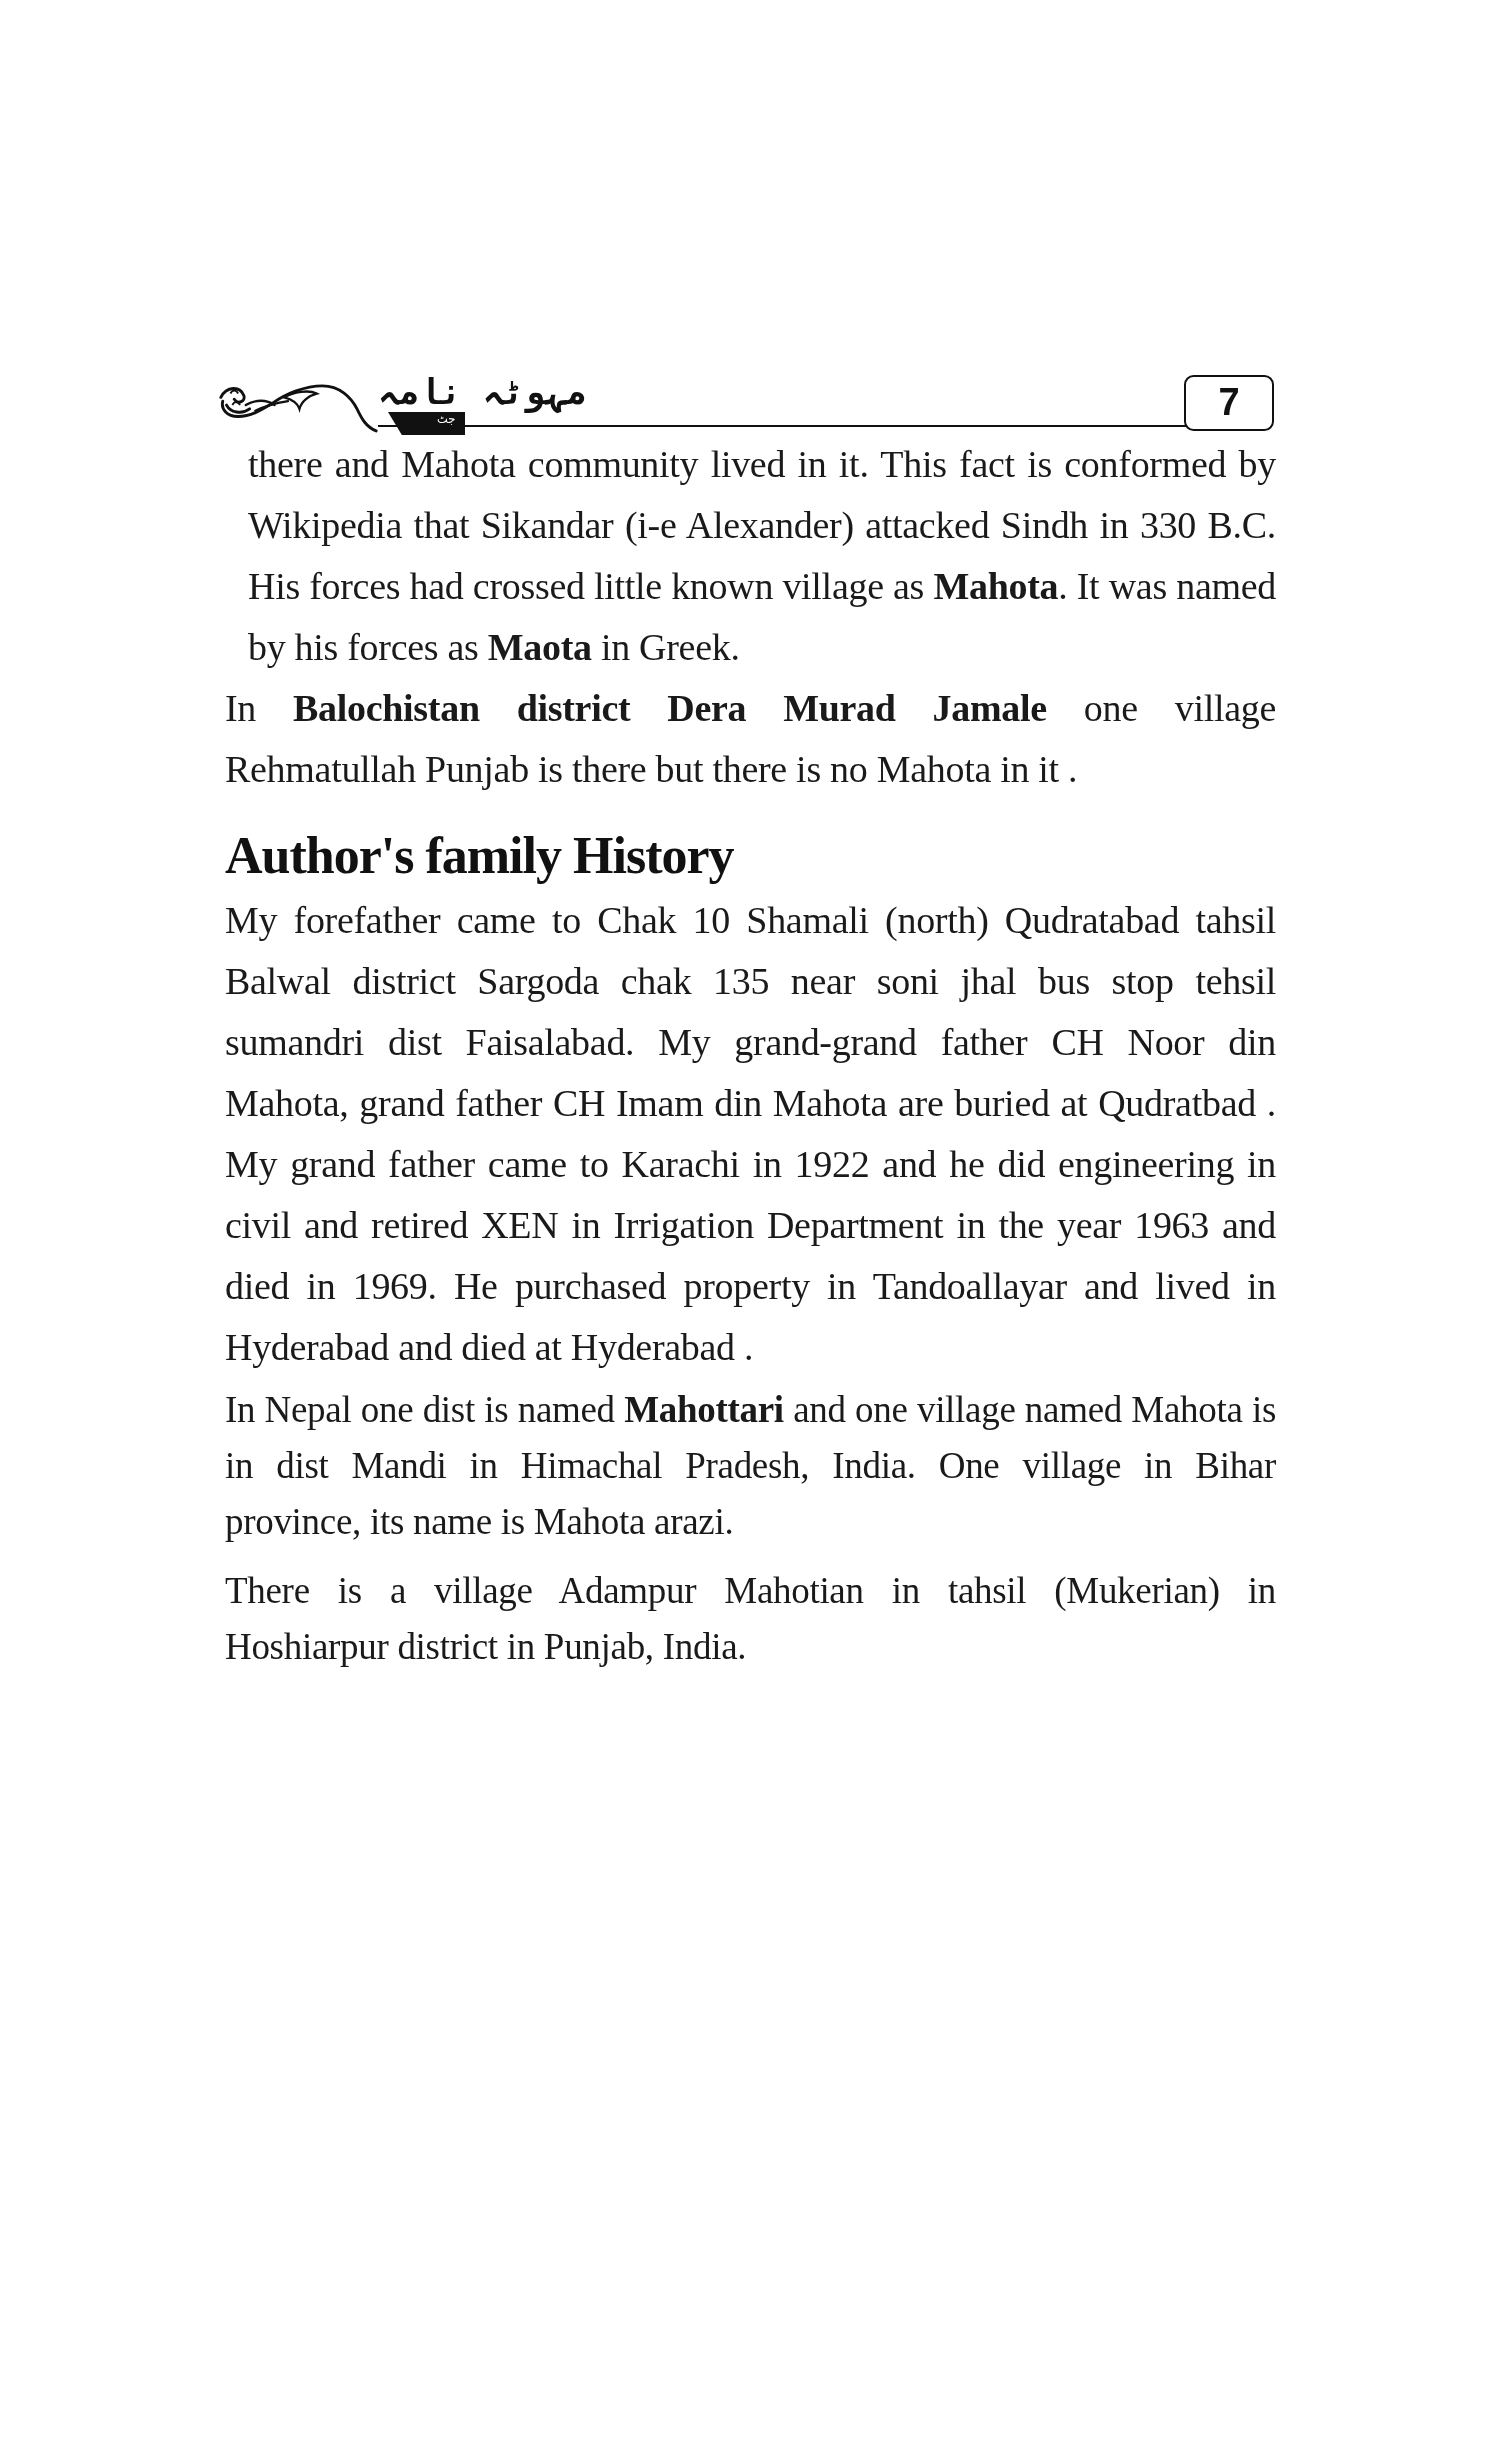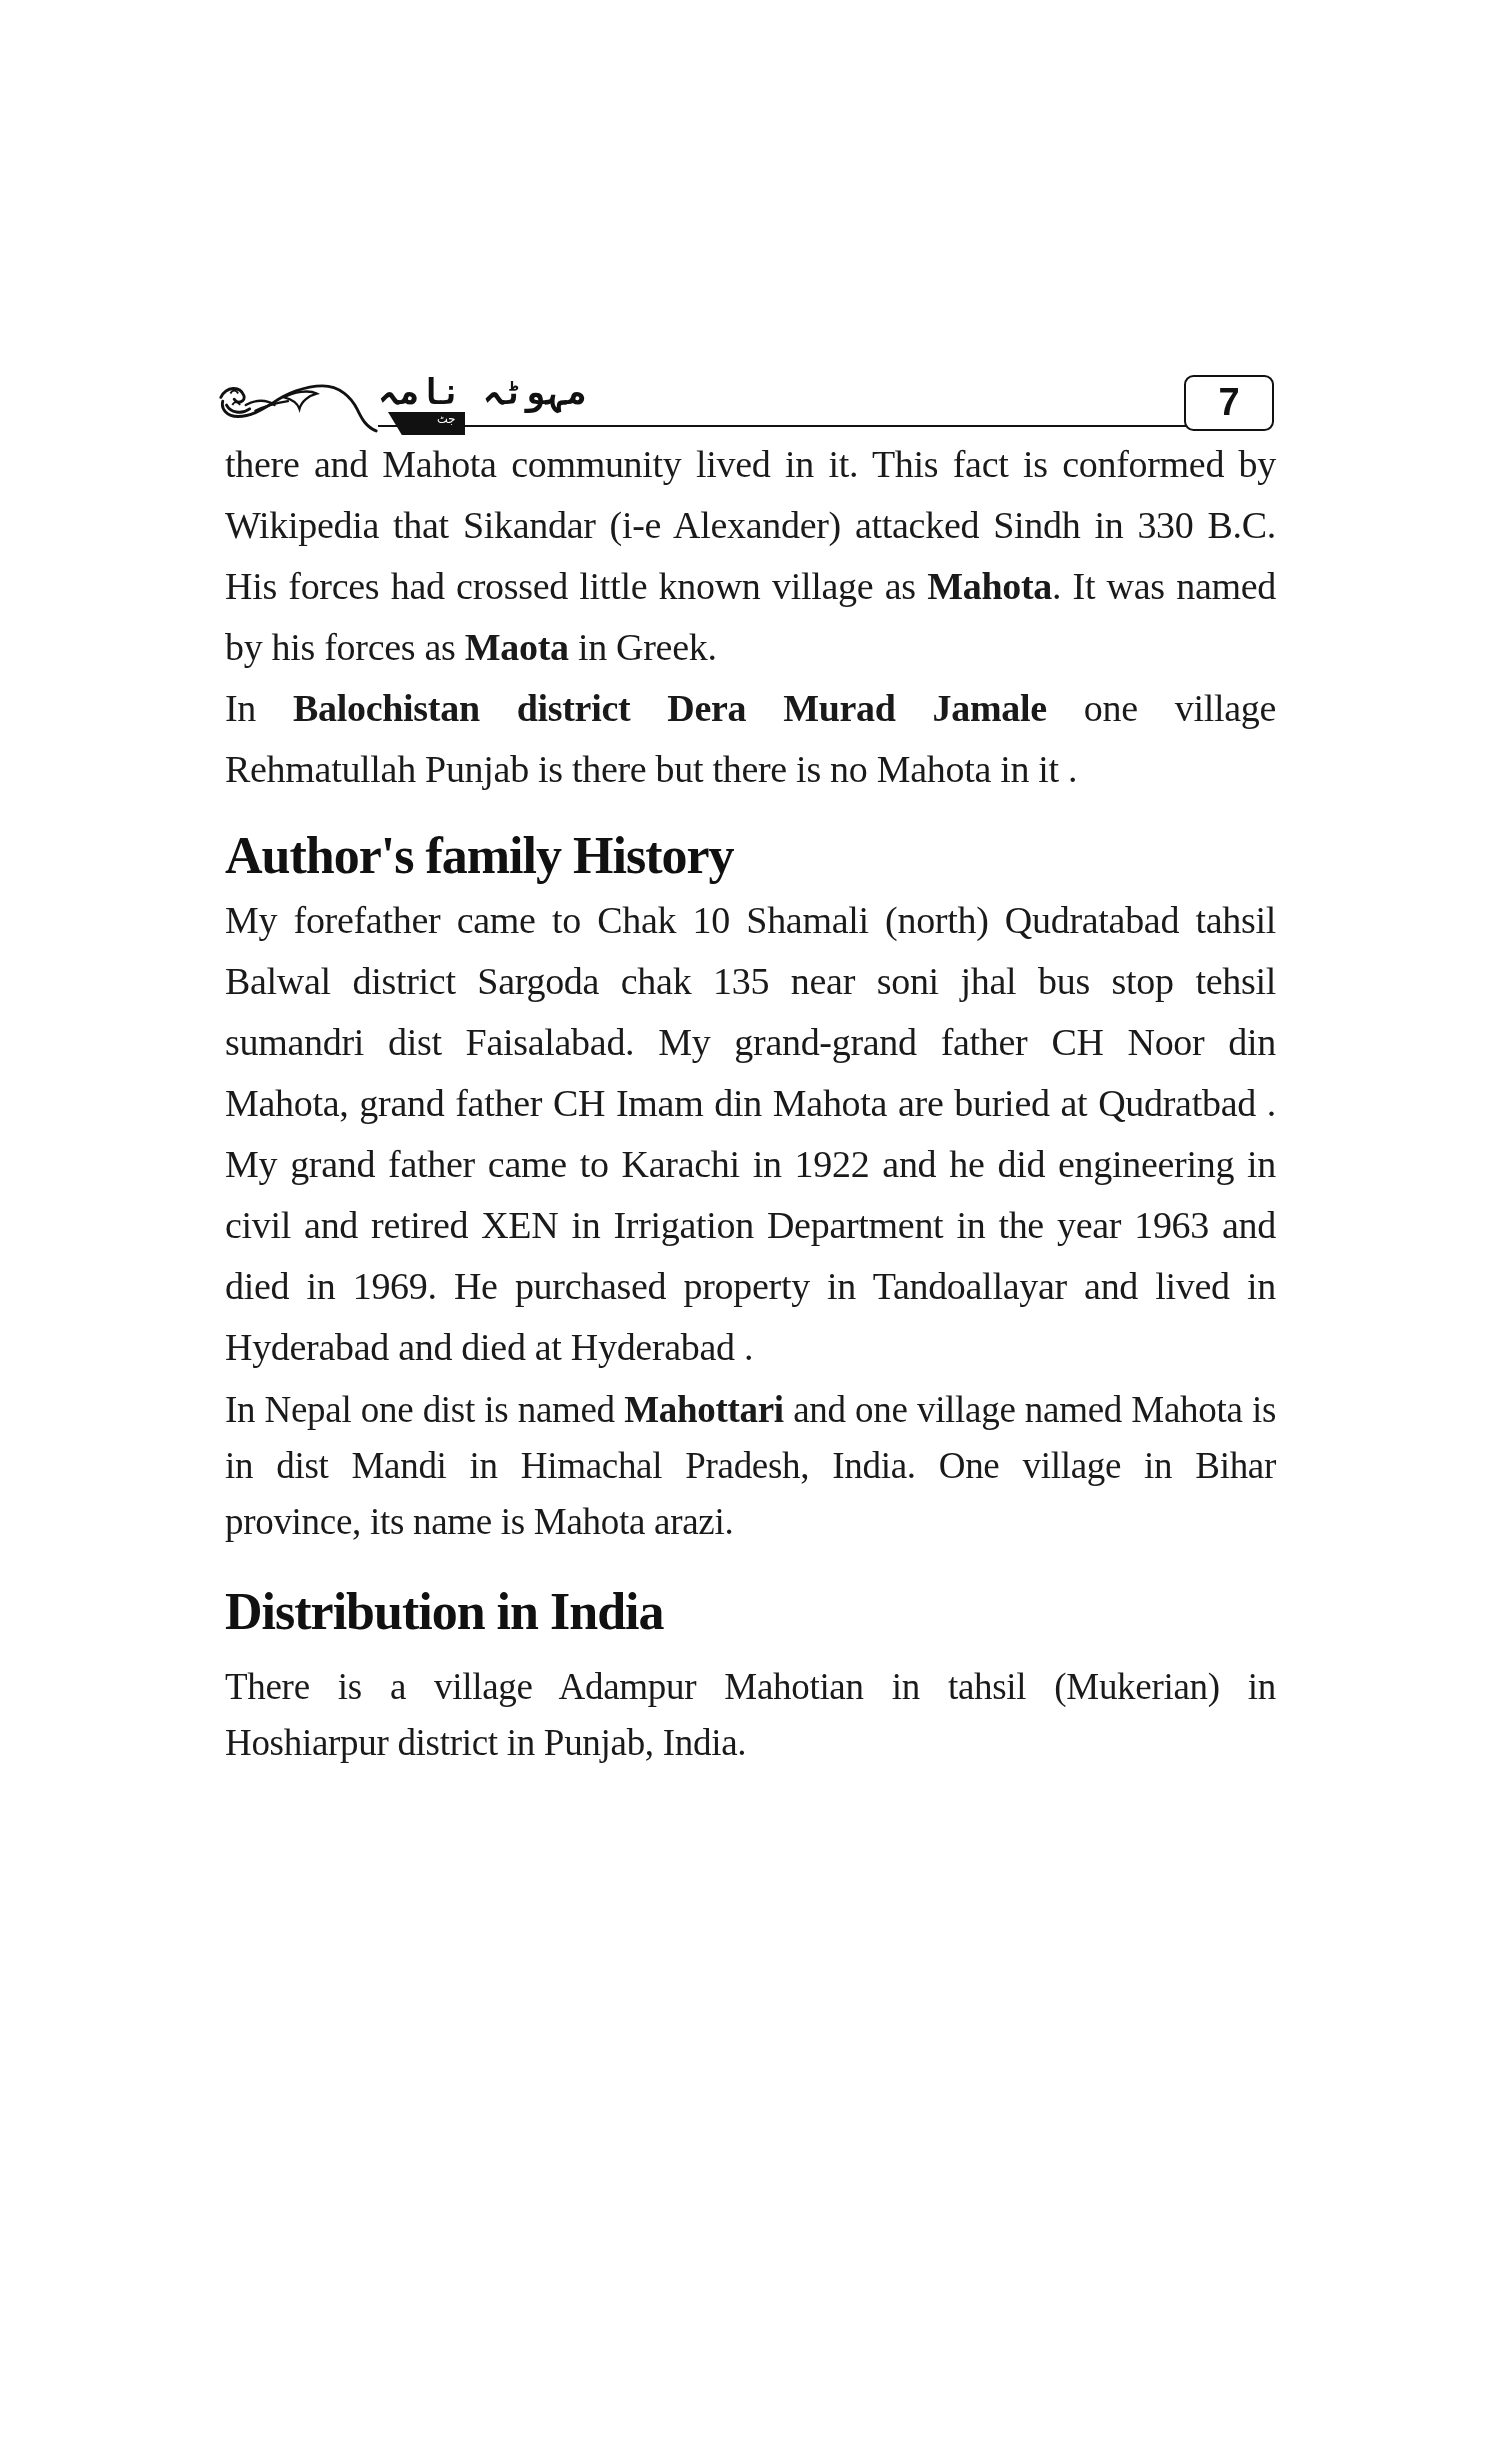--- a/index.html
+++ b/index.html
@@ -106,21 +106,21 @@
   .heading {
     margin: 0;
     font-family: "Liberation Serif", "DejaVu Serif", serif;
     font-weight: bold;
     font-size: 52px;
     letter-spacing: -1px;
     line-height: 69px;
     color: #111;
   }
 
-  .p-intro { margin-top: 0; }
+  .p-intro { margin-top: 0; margin-left: 23px; }
   .p-intro2 { margin-top: 0; }
 
   .h-author { margin-top: 21px; }
   .p-family { margin-top: 0; }
   .p-born { margin-top: 5.8px; line-height: 46px; }
 
   .h-out { margin-top: 17.3px; }
   .p-out { line-height: 56px; font-size: 37px; margin-top: 3.8px; }
 
   .h-india { margin-top: 27px; }
@@ -145,17 +145,16 @@
 
   <p class="para p-intro"><span>there and Mahota community lived in it. This fact is conformed by Wikipedia that Sikandar (i-e Alexander) attacked Sindh in 330 B.C. His forces had crossed little known village as </span><b>Mahota</b><span>. It was named by his forces as </span><b>Maota</b><span> in Greek.</span></p>
 
   <p class="para p-intro2"><span>In </span><b>Balochistan district Dera Murad Jamale</b><span> one village Rehmatullah Punjab is there but there is no Mahota in it .</span></p>
 
   <h2 class="heading h-author">Author's family History</h2>
   <p class="para p-family"><span>My forefather came to Chak 10 Shamali (north) Qudratabad tahsil Balwal district Sargoda chak 135 near soni jhal bus stop tehsil sumandri dist Faisalabad. My grand-grand father CH Noor din Mahota, grand father CH Imam din Mahota are buried at Qudratbad . My grand father came to Karachi in 1922 and he did engineering in civil and retired XEN in Irrigation Department in the year 1963 and died in 1969. He purchased property in Tandoallayar and lived in Hyderabad and died at Hyderabad .</span></p>
 
   <p class="para p-out"><span>In Nepal one dist is named </span><b>Mahottari</b><span> and one village named Mahota is in dist Mandi in Himachal Pradesh, India. One village in Bihar province, its name is Mahota arazi.</span></p>
 
-  <h2 class="heading h-india">Distribution in India</h2>
   <p class="para p-india"><span>There is a village Adampur Mahotian in tahsil (Mukerian) in Hoshiarpur district in Punjab, India.</span></p>
 
 </div>
 
 
 </body></html>

